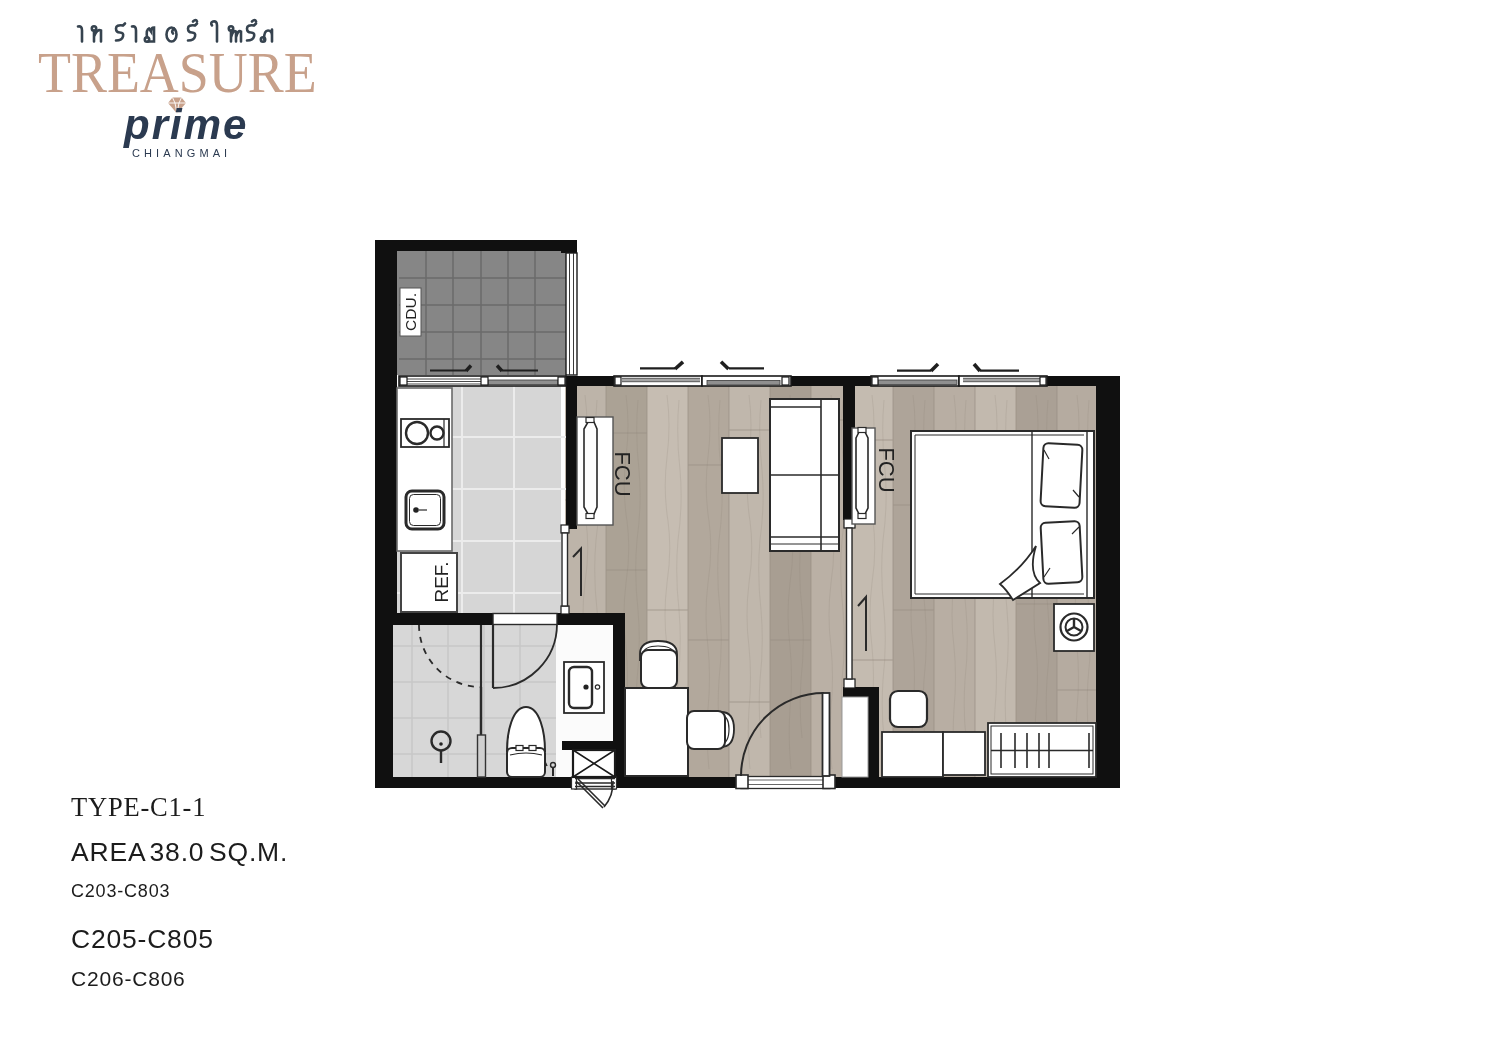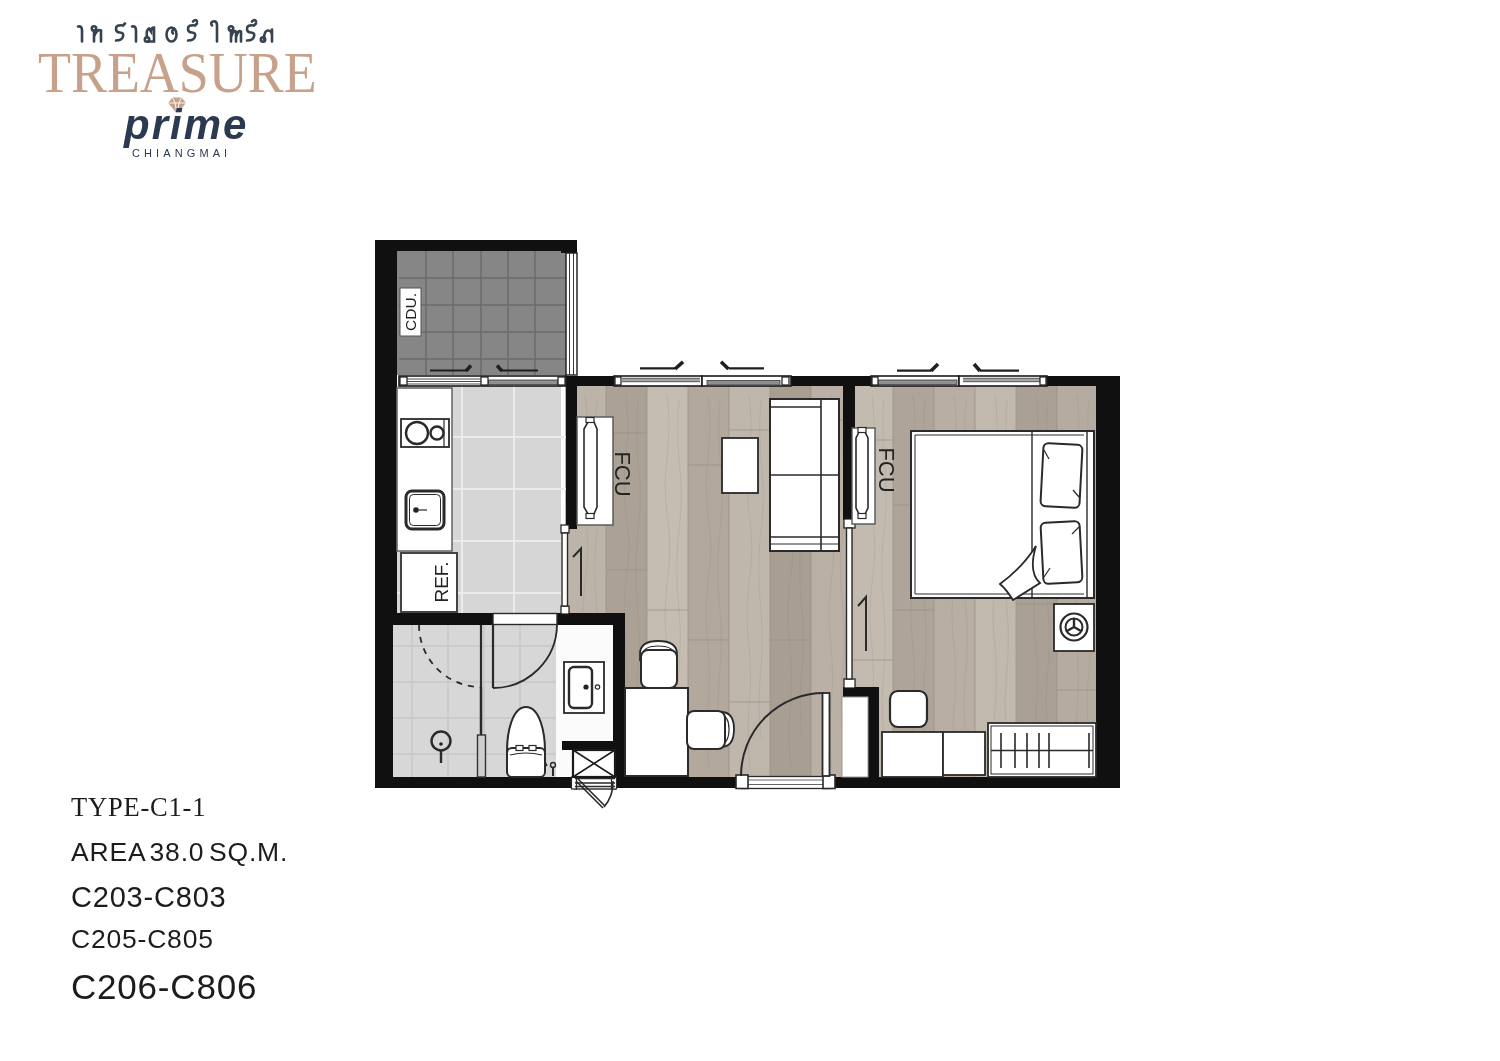--- a/index.html
+++ b/index.html
@@ -436,19 +436,19 @@
 <g fill="#ffffff" stroke="#1a1a1a">
 <rect x="573" y="750" width="42" height="27" stroke-width="2.2"></rect>
 <path d="M573,750 L615,777 M615,750 L573,777" stroke-width="1.6"></path>
 </g>
 </svg>
 
 <div class="abs" style="left:71px;top:792px;color:#1c1c1c;font-size:26.5px;letter-spacing:0.8px;font-family:Liberation Serif, serif;">TYPE-C1-1</div>
 
 <div class="abs" style="left:71px;top:837px;color:#1c1c1c;font-size:26.5px;letter-spacing:0.8px;word-spacing:-3.5px;text-align:right;">AREA 38.0 SQ.M.</div>
 
-<div class="abs" style="left:71px;top:881px;color:#1c1c1c;font-size:29px;letter-spacing:0.8px;">C203-C803</div>
+<div class="abs" style="left:71px;top:881px;color:#1c1c1c;font-size:18px;letter-spacing:0.8px;">C203-C803</div>
 
 <div class="abs" style="left:71px;top:924px;color:#1c1c1c;font-size:26.5px;letter-spacing:0.8px;">C205-C805</div>
 
-<div class="abs" style="left:71px;top:967px;color:#1c1c1c;font-size:35px;letter-spacing:0.8px;">C206-C806</div>
+<div class="abs" style="left:71px;top:967px;color:#1c1c1c;font-size:21px;letter-spacing:0.8px;">C206-C806</div>
 
 </div>
 
 </body></html>

